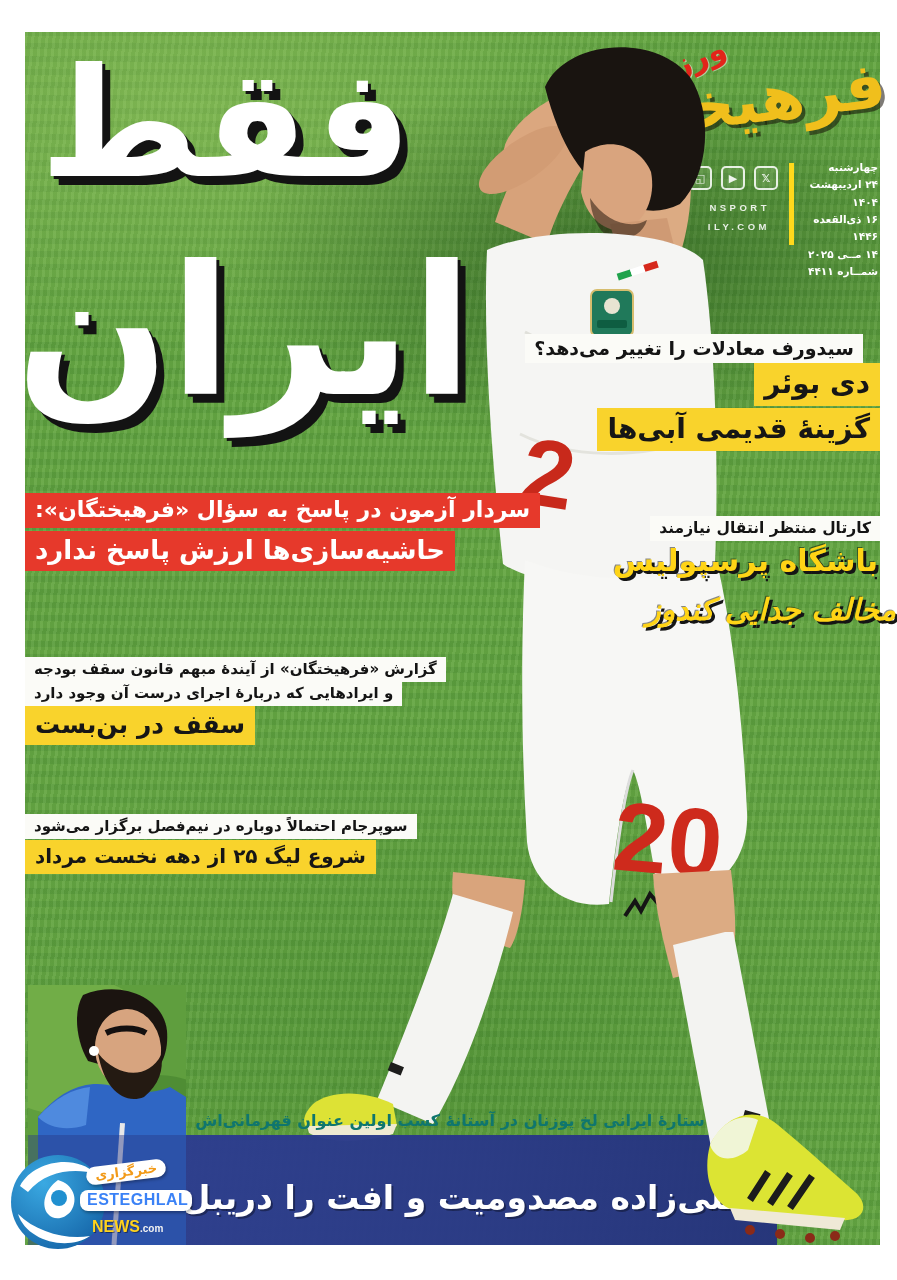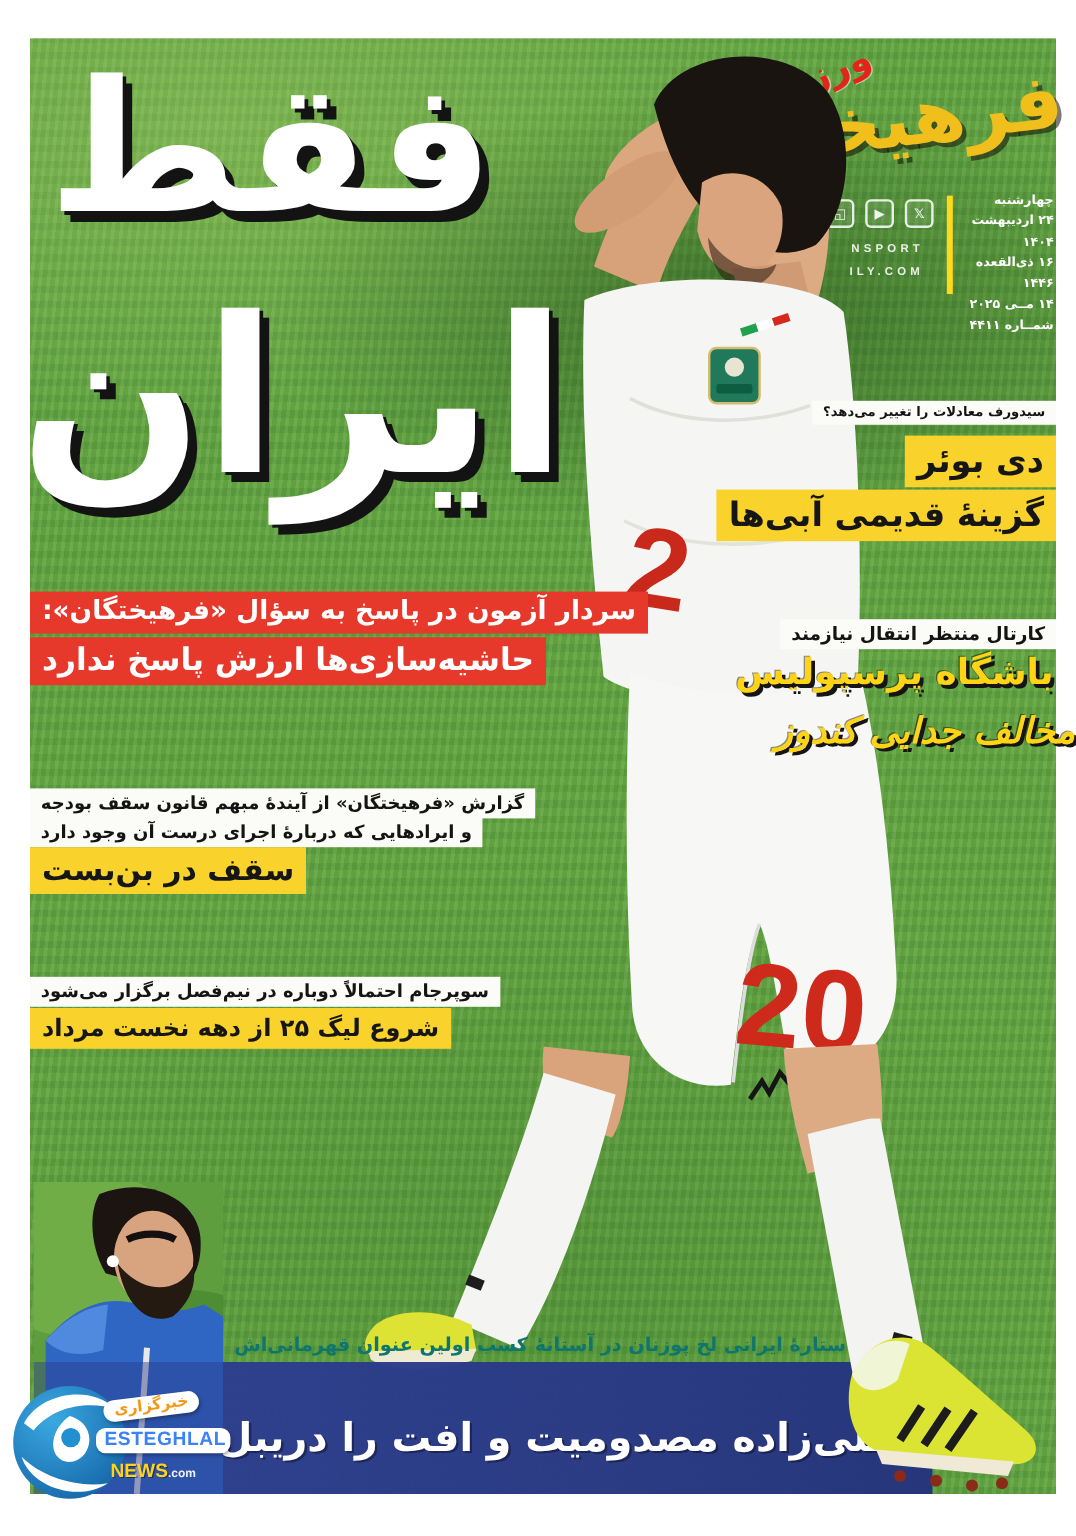--- a/index.html
+++ b/index.html
@@ -130,21 +130,21 @@
 
     <path d="M428,840 L500,848 C498,880 492,906 485,916 L432,900 C428,880 426,858 428,840 Z" fill="#d9a47c"></path>
     <path d="M428,862 L488,880 C470,955 440,1040 408,1092 L352,1068 C380,1000 410,925 428,862 Z" fill="#f4f4f2"></path>
     <rect x="366" y="1030" width="14" height="9" transform="rotate(22 366 1030)" fill="#1d1d1d"></rect>
     <path d="M368,1072 C340,1058 305,1058 288,1072 C278,1082 276,1092 284,1098 C310,1108 348,1106 372,1094 Z" fill="#dde235"></path>
     <path d="M282,1094 L372,1092 L368,1102 C340,1111 300,1111 284,1101 Z" fill="#efead2"></path>
 
     <path d="M628,842 L706,838 C710,872 712,900 708,932 L648,946 C638,910 630,875 628,842 Z" fill="#dcab83"></path>
   </svg>
 
-  <div class="abs strip" style="right:17px;top:334px;font-size:11px;">سیدورف معادلات را تغییر می‌دهد؟</div>
+  <div class="abs strip" style="right:34px;top:334px;font-size:19px;">سیدورف معادلات را تغییر می‌دهد؟</div>
   <div class="abs ybox" style="right:17px;top:363px;font-size:28px;">دی بوئر</div>
   <div class="abs ybox" style="right:17px;top:408px;font-size:28px;">گزینهٔ قدیمی آبی‌ها</div>
 
   <div class="abs kred" style="left:25px;top:493px;font-size:22px;">سردار آزمون در پاسخ به سؤال «فرهیختگان»:</div>
   <div class="abs kred" style="left:25px;top:531px;font-size:26px;">حاشیه‌سازی‌ها ارزش پاسخ ندارد</div>
 
   <div class="abs strip" style="right:17px;top:516px;font-size:15.5px;">کارتال منتظر انتقال نیازمند</div>
   <div class="abs yglow" style="right:19px;top:543px;font-size:30px;">باشگاه پرسپولیس</div>
   <div class="abs yglow" style="right:1px;top:592px;font-size:30px;font-style:italic;">مخالف جدایی کندوز</div>
 

